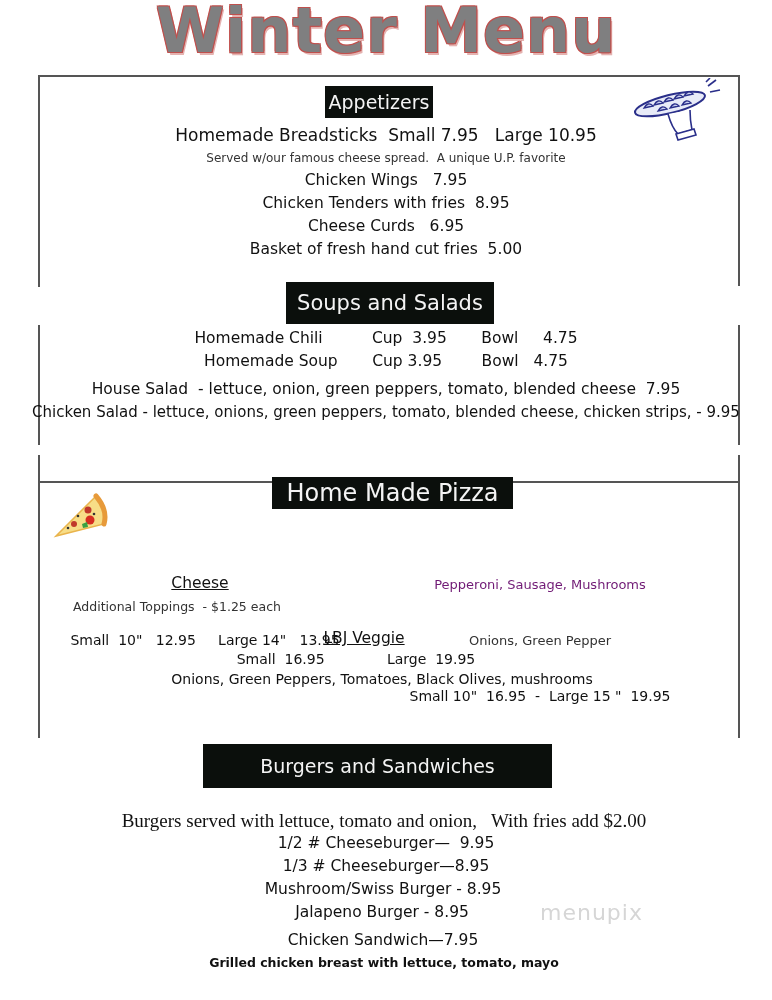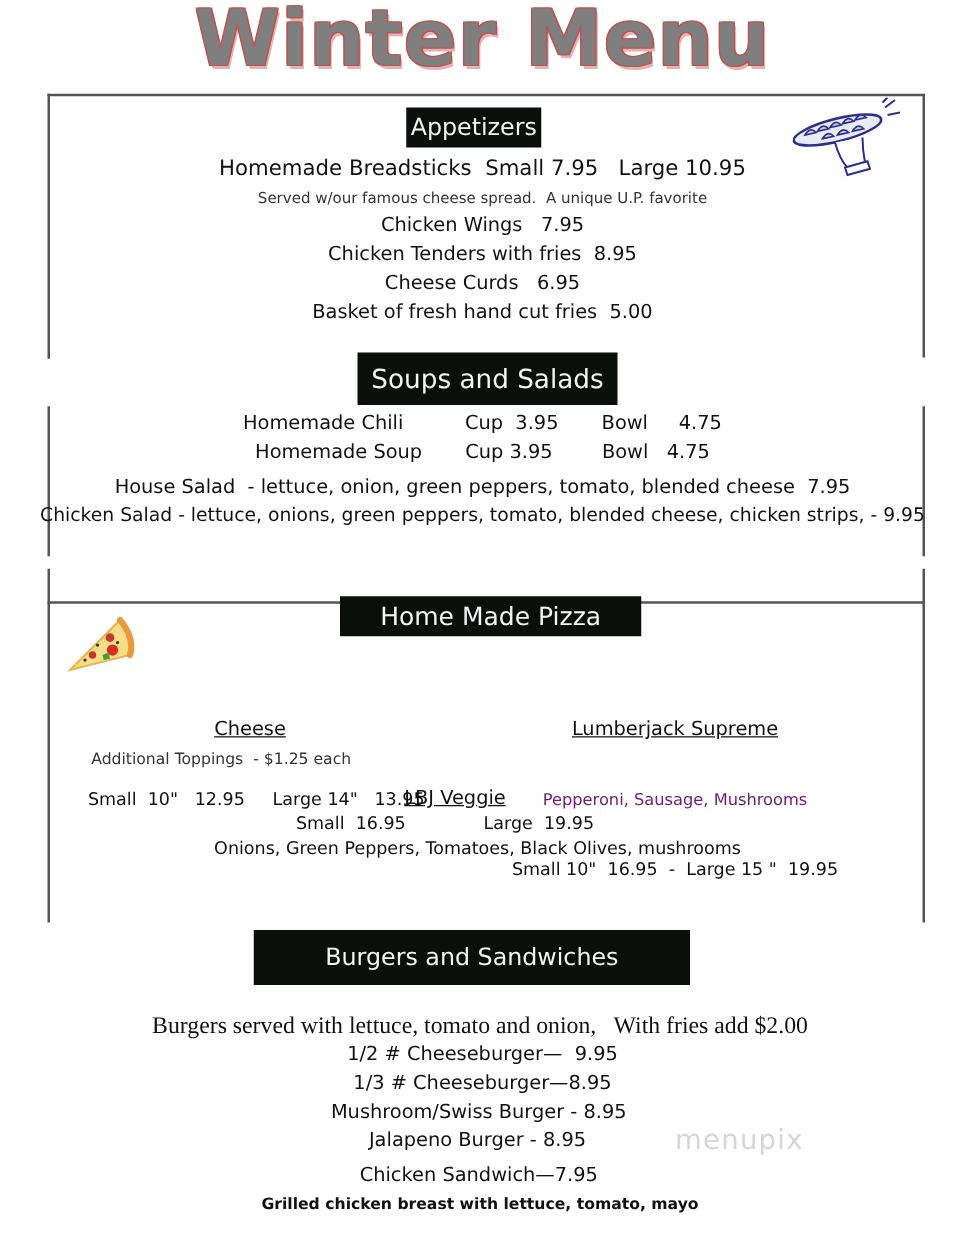--- a/index.html
+++ b/index.html
@@ -77,21 +77,21 @@
 <div class="line f17" style="top:240px;">Basket of fresh hand cut fries  5.00</div>
 
 <div class="banner" style="left:286px; top:282px; width:208px; height:42px; font-size:21px;">
   <span>Soups and Salads</span>
 </div>
 <div class="line f17" style="top:329px;">Homemade Chili          Cup  3.95       Bowl     4.75</div>
 <div class="line f17" style="top:352px;">Homemade Soup       Cup 3.95        Bowl   4.75</div>
 <div class="line f17" style="top:380px;">House Salad  - lettuce, onion, green peppers, tomato, blended cheese  7.95</div>
 <div class="line f17" style="top:403px; font-size:15px;">Chicken Salad - lettuce, onions, green peppers, tomato, blended cheese, chicken strips, - 9.95</div>
 
-<div class="banner" style="left:272px; top:477px; width:241px; height:32px; font-size:20px;">
+<div class="banner" style="left:272px; top:477px; width:241px; height:32px; font-size:24px;">
   <span>Home Made Pizza</span>
 </div>
 
 <div class="abs" style="left:52px; top:492px; width:58px; height:48px;">
   <svg width="58" height="48" viewBox="0 0 58 48">
     <path d="M4 44 L44 4 Q56 18 52 32 Z" fill="#f7dd87" stroke="#e9b44c" stroke-width="1.5"></path>
     <path d="M44 4 Q56 18 52 32" fill="none" stroke="#e79a3a" stroke-width="5" stroke-linecap="round"></path>
     <circle cx="36" cy="18" r="3.5" fill="#c0392b"></circle>
     <circle cx="38" cy="28" r="4.5" fill="#d62d20"></circle>
     <circle cx="22" cy="32" r="3" fill="#c0392b"></circle>
@@ -102,22 +102,22 @@
   </svg>
 </div>
 
 <div class="pizza-col" style="left:60px; top:536px; width:290px;">
   <div class="u" style="font-size:15.5px; position:relative; left:-5px;">Cheese</div>
   <div style="font-size:14px; margin-top:2px;">Small  10"   12.95     Large 14"   13.95</div>
 </div>
 <div class="abs" style="left:73px; top:599px; font-size:12.5px; color:#333; white-space:pre;">Additional Toppings  - $1.25 each</div>
 
 <div class="pizza-col" style="left:395px; top:536px; width:290px;">
-  <div class="u" style="font-size:15.5px;">Lumberjack Supreme</div>
   <div style="font-size:13px; color:#701a75; margin-top:3px;">Pepperoni, Sausage, Mushrooms</div>
+  <div style="font-size:13px; color:#333; margin-top:3px;">Onions, Green Pepper</div>
   <div style="font-size:14px; margin-top:2px;">Small 10"  16.95  -  Large 15 "  19.95</div>
 </div>
 
 <div class="line" style="top:629px; font-size:15.5px; text-decoration:underline; left:-22px;">LBJ Veggie</div>
 <div class="line" style="top:651px; font-size:14px; left:-30px;">Small  16.95              Large  19.95</div>
 <div class="line" style="top:671px; font-size:14px; left:-4px;">Onions, Green Peppers, Tomatoes, Black Olives, mushrooms</div>
 
 <div class="banner" style="left:203px; top:744px; width:349px; height:44px; font-size:19px;">
   <span>Burgers and Sandwiches</span>
 </div>

